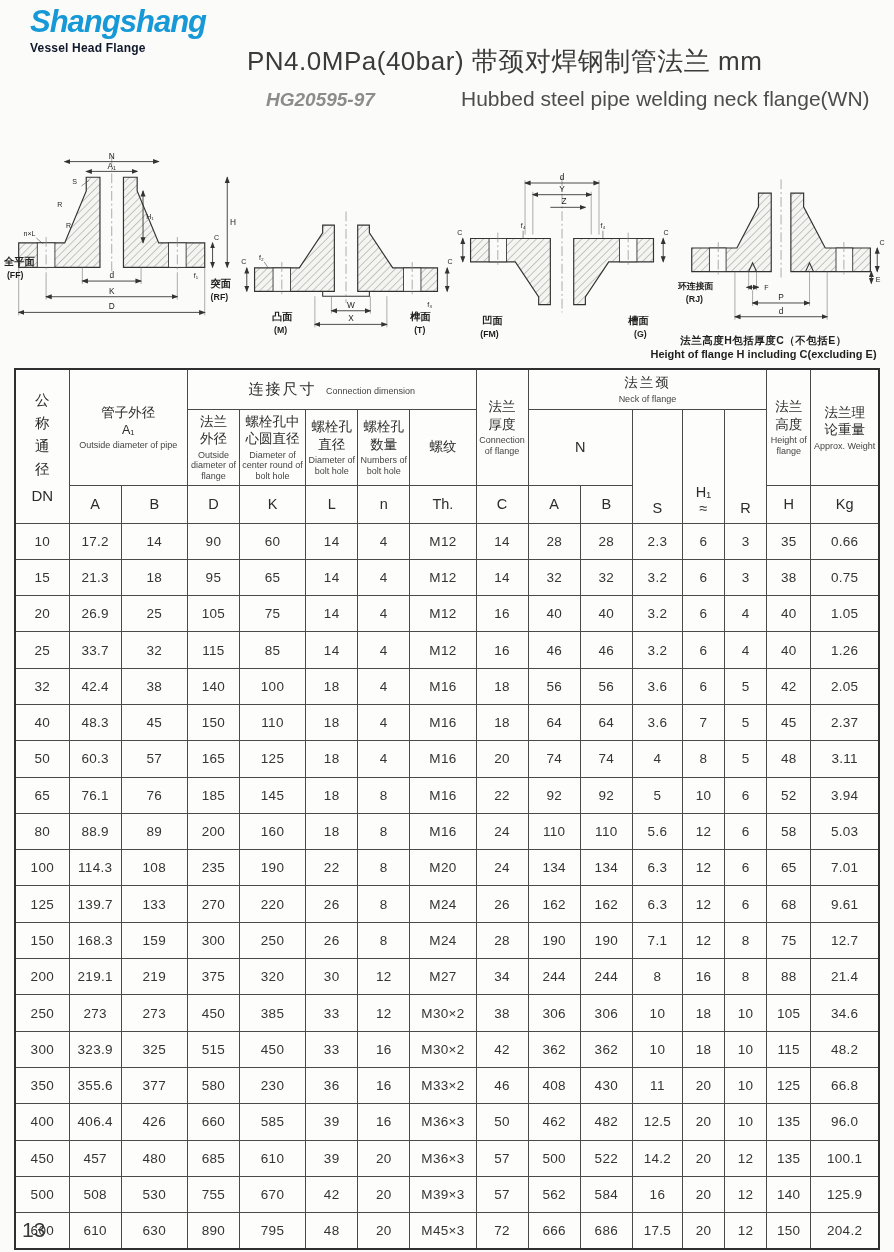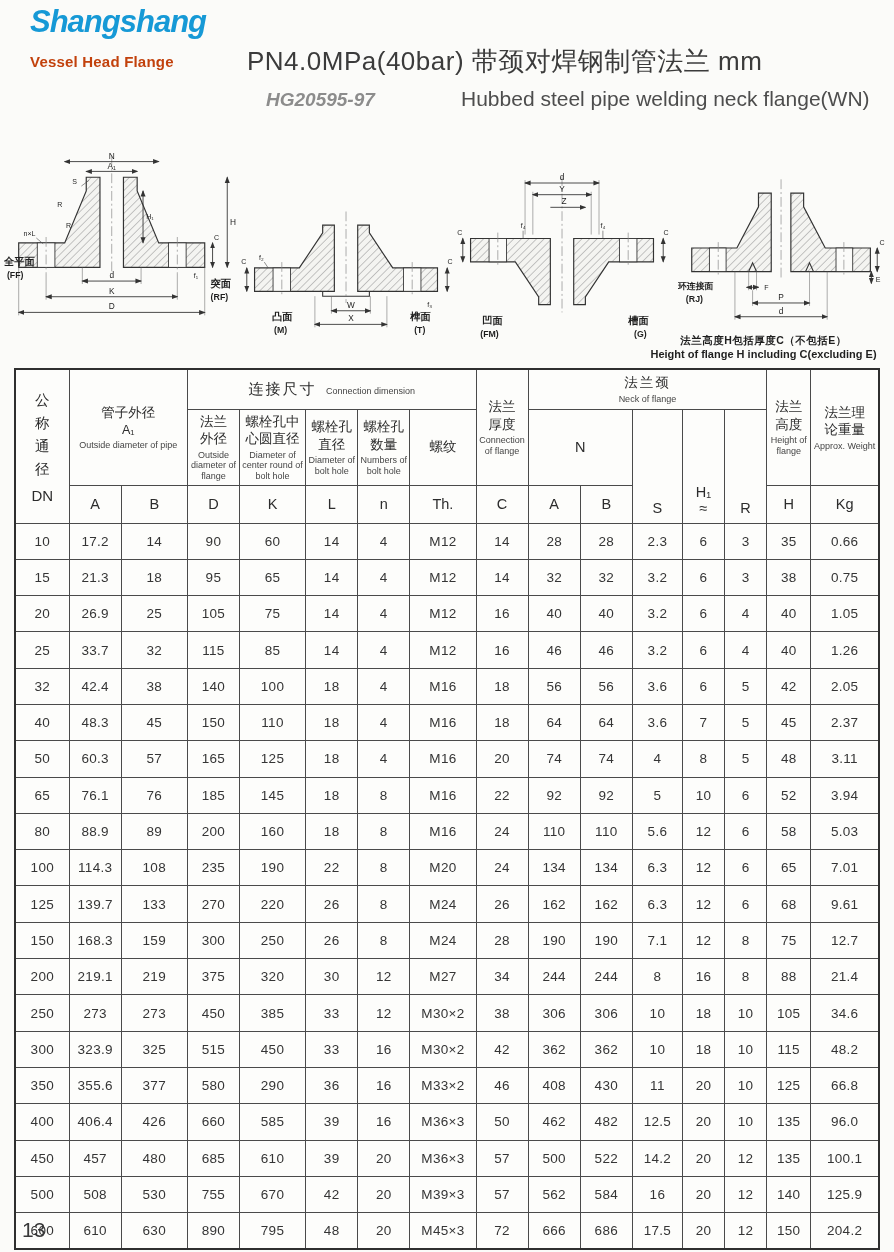--- a/index.html
+++ b/index.html
@@ -2,21 +2,21 @@
 <html><head>
 <meta charset="utf-8">
 <style>
   html,body{margin:0;padding:0;}
   body{font-family:"Liberation Sans","DejaVu Sans",sans-serif;background:#e8e8e6;}
   .sheet{position:relative;width:894px;height:1252px;background:#fbfbf9;overflow:hidden;}
 
   
   .logo{position:absolute;left:30px;top:6px;width:210px;}
   .brand{font-size:31px;font-weight:bold;font-style:italic;color:#1699d6;line-height:1.05;letter-spacing:-1px;}
-  .tagline{font-size:15px;font-weight:bold;color:#c2410c;letter-spacing:.2px;margin-top:14px;}
+  .tagline{font-size:12px;font-weight:bold;color:#0f172a;letter-spacing:.2px;margin-top:2px;}
   .titles{position:absolute;left:247px;top:44px;width:640px;}
   .title-cn{font-size:26px;color:#3b3b3b;letter-spacing:.5px;white-space:nowrap;}
   .subrow{display:flex;align-items:baseline;margin-top:8px;margin-left:19px;}
   .standard{font-style:italic;font-weight:bold;color:#8c8c8c;font-size:19px;width:195px;}
   .subtitle-en{color:#4d4d4d;font-size:21px;}
 
   
   .diagrams{position:absolute;top:148px;left:0;width:894px;height:214px;display:flex;justify-content:space-between;padding:0 4px;box-sizing:border-box;align-items:flex-start;}
   .dwrap{display:flex;flex-direction:column;align-items:center;}
   svg text{font-family:"Liberation Sans","DejaVu Sans",sans-serif;}
@@ -625,21 +625,21 @@
           <td>18</td>
           <td>10</td>
           <td>115</td>
           <td>48.2</td>
         </tr>
         <tr>
           <td>350</td>
           <td>355.6</td>
           <td>377</td>
           <td>580</td>
-          <td>290</td>
+          <td>230</td>
           <td>36</td>
           <td>16</td>
           <td>M33×2</td>
           <td>46</td>
           <td>408</td>
           <td>430</td>
           <td>11</td>
           <td>20</td>
           <td>10</td>
           <td>125</td>

